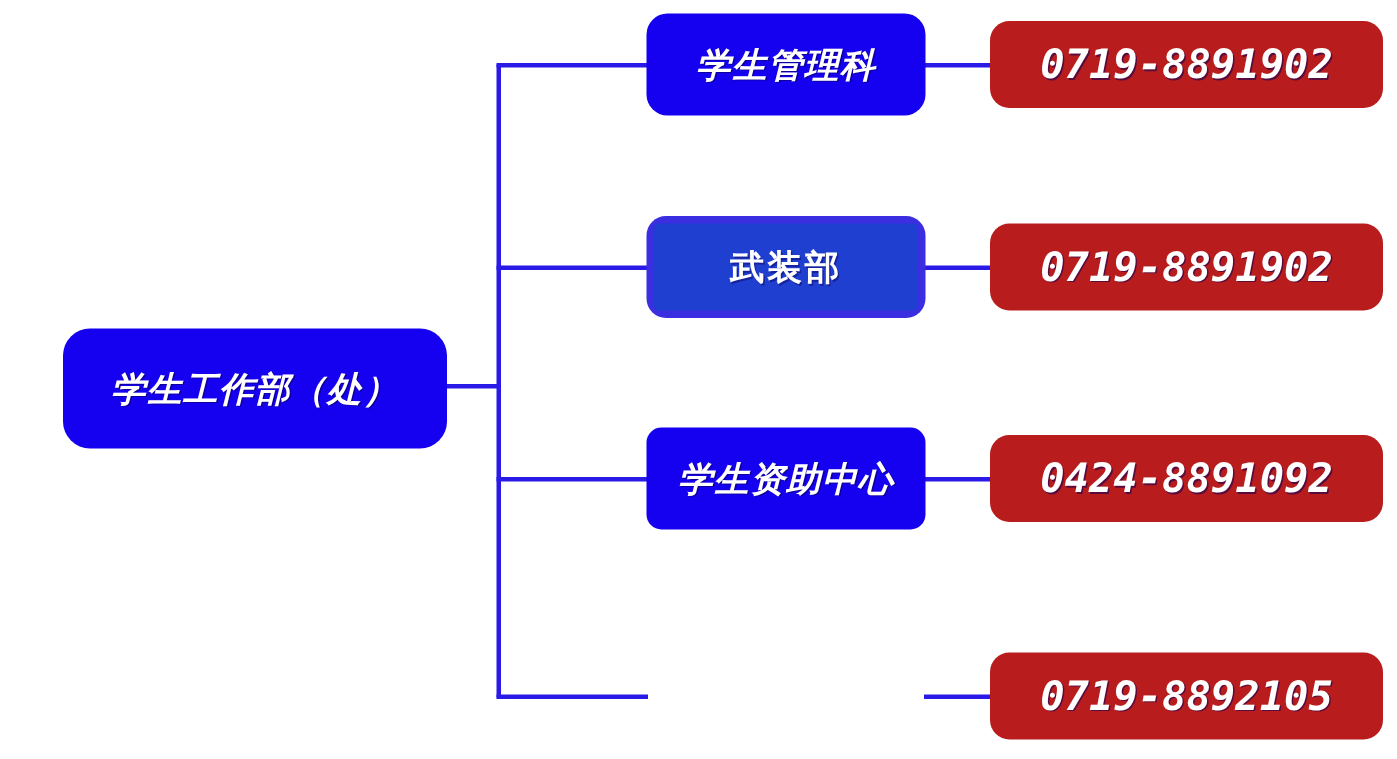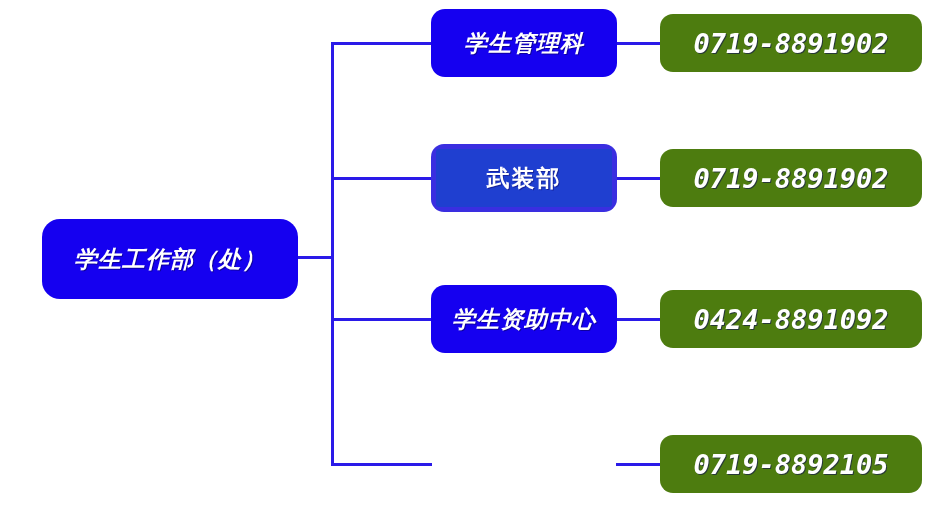--- a/index.html
+++ b/index.html
@@ -66,21 +66,21 @@
 
   
   .dept {
     width: 186px;
     height: 68px;
   }
   .dept .label { font-size: 23px; }
 
   #dept-0 { left: 431px; top: 9px; }
   #dept-1 { left: 431px; top: 144px; }
-  #dept-2 { left: 431px; top: 285px; }
+  #dept-2 { left: 431px; top: 285px; border-radius: 10px; }
   #dept-3 { left: 431px; top: 430px; }
 
   
   .dept.framed {
     background: #3a2ee0;
     border-radius: 13px;
     padding: 5px;
   }
   .dept.framed .inner {
     width: 100%;
@@ -95,21 +95,21 @@
     font-style: normal;
     font-size: 23px;
     letter-spacing: 2px;
     text-shadow: 1px 1px 0 rgba(10,0,90,0.45);
   }
 
   
   .phone {
     position: absolute;
     box-sizing: border-box;
-    background: #4d7c0f;
+    background: #b91c1c;
     border-radius: 13px;
     display: flex;
     align-items: center;
     justify-content: center;
     height: 58px;
     width: 262px;
     left: 660px;
   }
   .phone .label {
     font-family: "DejaVu Sans Mono", "Liberation Mono", monospace;

